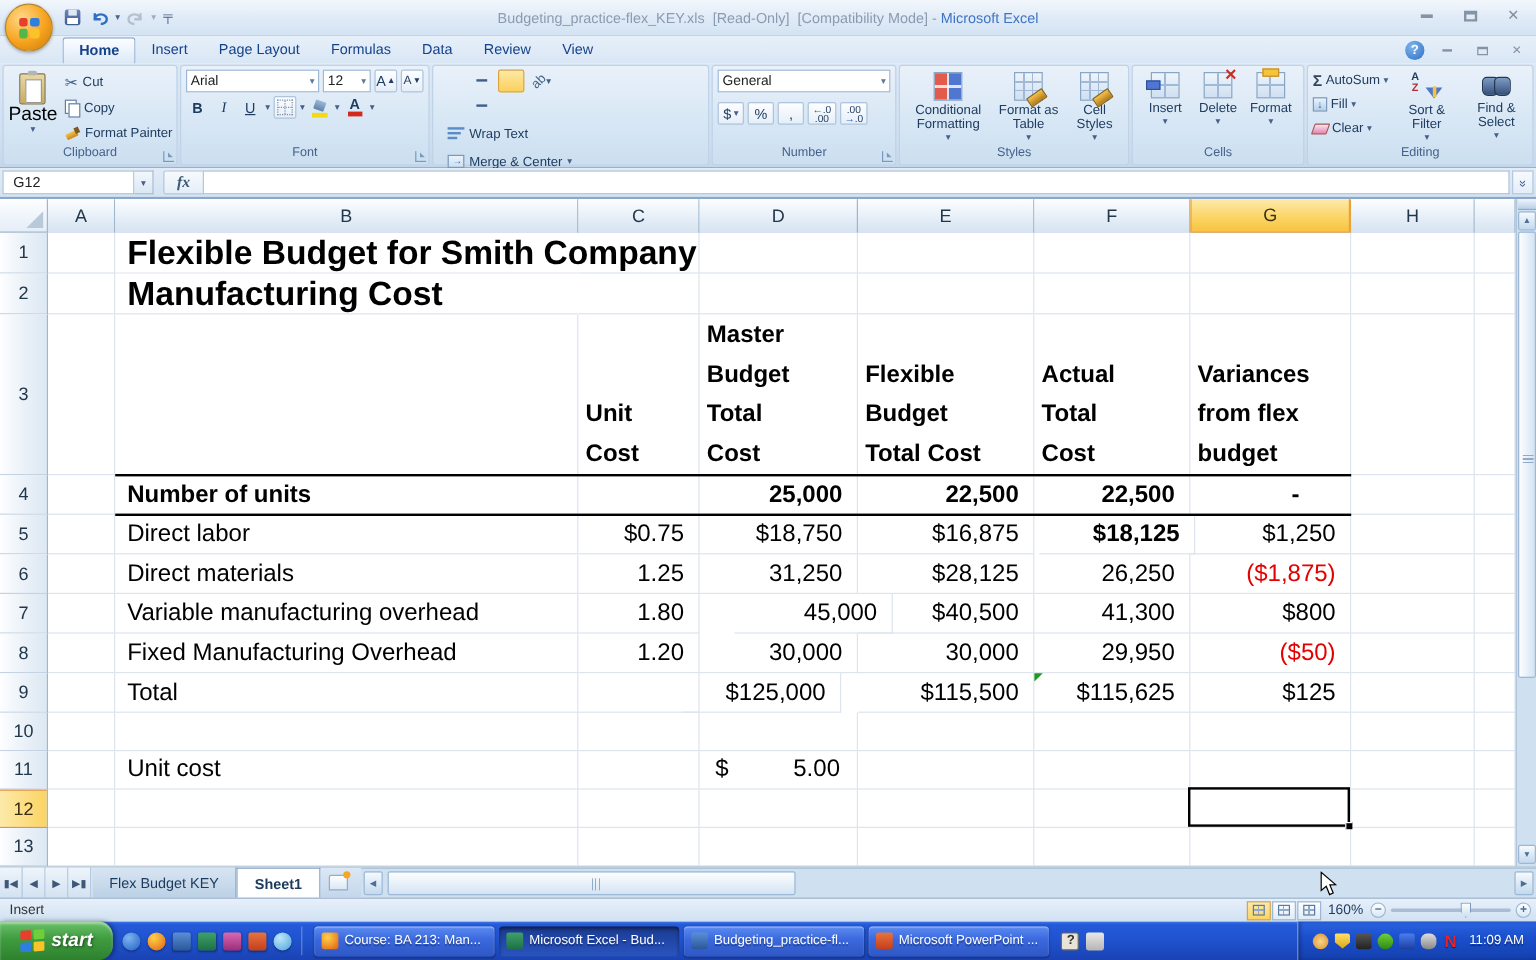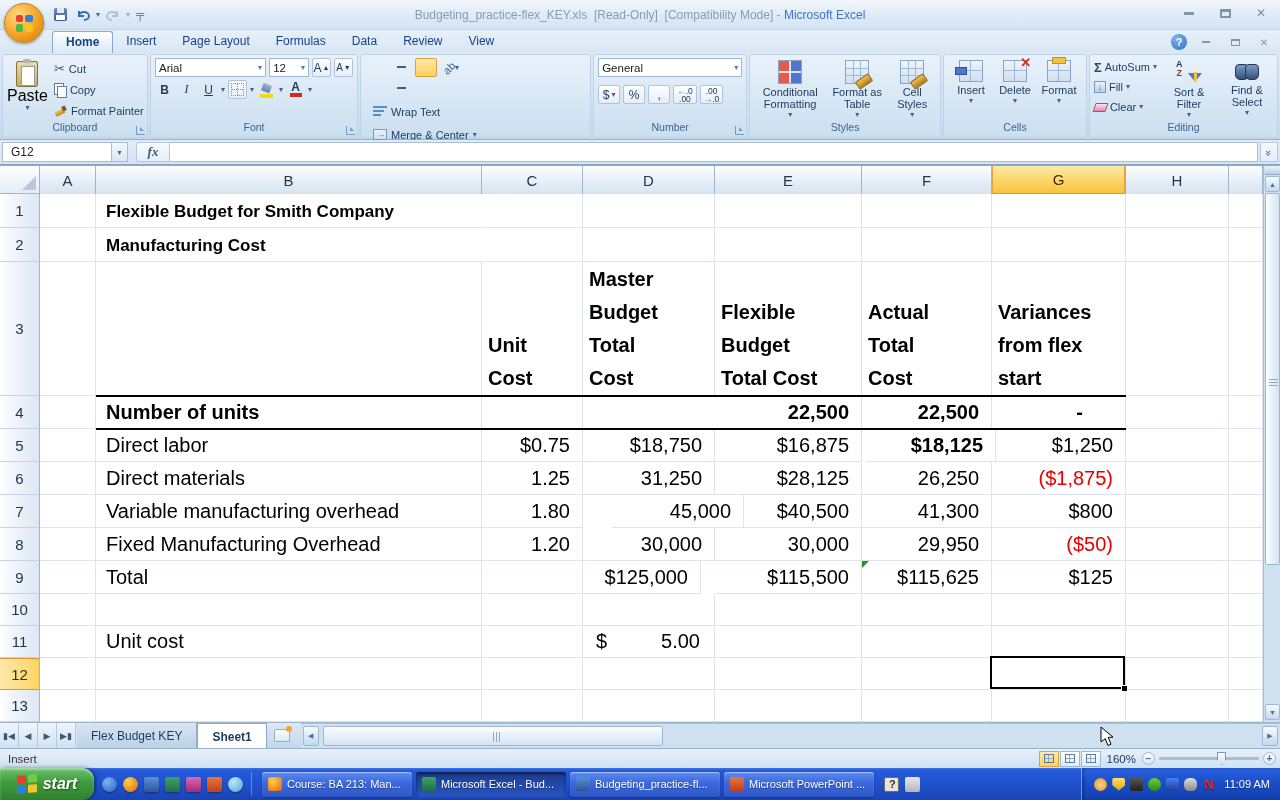--- a/index.html
+++ b/index.html
@@ -145,21 +145,21 @@
 .corner::after{content:"";position:absolute;right:3px;bottom:3px;border-bottom:14px solid #b9c9da;border-left:14px solid transparent}
 .ch{position:absolute;top:0;height:28px;display:flex;align-items:center;justify-content:center;font-size:15px;color:#21374c;border-right:1px solid #9eb6ce;background:linear-gradient(#fdfeff,#e4edf7 60%,#d6e3f0)}
 .ch.sel{background:linear-gradient(#fde9a9,#fcd567 55%,#f8c33f);border-right:1px solid #e8a33c;box-shadow:inset -1px 0 #e8a33c,inset 1px 0 #e8a33c;color:#4a3push00;color:#3a2f10;border-bottom:1px solid #e8923a}
 .gridbody{position:absolute;left:0;top:28px;width:1263px;height:528px;background:#fff;overflow:hidden}
 .rh{position:absolute;left:0;width:40px;display:flex;align-items:center;justify-content:center;font-size:15px;color:#21374c;background:linear-gradient(90deg,#fdfeff,#e8eff7 60%,#dde8f3);border-right:1px solid #9eb6ce;border-bottom:1px solid #c4d2e1}
 .rh.sel{background:linear-gradient(90deg,#fde9a9,#fbd463);border-bottom:1px solid #e8923a;border-top:1px solid #e8923a;color:#3a2f10}
 .gc{position:absolute;display:flex;align-items:flex-end;border-right:1px solid #dde4ee;border-bottom:1px solid #dde4ee;font-size:20px;color:#000;padding:0 12px 4px 10px;white-space:pre;overflow:visible}
 .gc.num{justify-content:flex-end}
 .gc.b{font-weight:bold}
 .gc.red{color:#e50000}
-.gc.title{font-size:17px;font-weight:bold;padding-bottom:5px;z-index:2;border-right-color:transparent}
+.gc.title{font-size:28px;font-weight:bold;padding-bottom:0;z-index:2;border-right-color:transparent}
 .gc.hdr3{font-weight:bold;white-space:pre-line;line-height:33px;padding:0 4px 0 6px}
 .gc.dash{padding-right:42px}
 .gc.acct{justify-content:space-between;padding:0 14px 4px 13px}
 .flag{position:absolute;left:0;top:0;width:0;height:0;border-top:7px solid #1e9a1e;border-right:7px solid transparent}
 .uline{position:absolute;height:1.5px;background:#000;z-index:3}
 .selbox{position:absolute;border:2.5px solid #000;z-index:4}
 .selbox::after{content:"";position:absolute;right:-4px;bottom:-4px;width:5px;height:5px;background:#000;border-left:1.5px solid #fff;border-top:1.5px solid #fff}
 
 .vscroll{position:absolute;left:1263px;top:0;width:17px;height:556px;background:#cfe0f0;border-left:1px solid #aabfd6}
 .vsplit{position:absolute;left:1px;top:0;width:15px;height:9px;background:linear-gradient(#eef4fb,#b9d0e8);border-bottom:1px solid #8fabc9}
@@ -629,27 +629,28 @@
 Total
 Cost</div>
         <div class="gc hdr3" style="left: 715px; top: 68px; width: 147px; height: 134px;">Flexible
 Budget
 Total Cost</div>
         <div class="gc hdr3" style="left: 862px; top: 68px; width: 130px; height: 134px;">Actual
 Total
 Cost</div>
         <div class="gc hdr3" style="left: 992px; top: 68px; width: 134px; height: 134px;">Variances
 from flex
-start</div>
+budget</div>
         <div class="gc" style="left: 1126px; top: 68px; width: 103px; height: 134px;"></div>
         <div class="gc" style="left: 1229px; top: 68px; width: 34px; height: 134px;"></div>
         <div class="rh" style="top: 202px; height: 33px;">4</div>
         <div class="gc" style="left: 40px; top: 202px; width: 56px; height: 33px;"></div>
         <div class="gc b" style="left: 96px; top: 202px; width: 386px; height: 33px;">Number of units</div>
         <div class="gc" style="left: 482px; top: 202px; width: 101px; height: 33px;"></div>
+        <div class="gc b num" style="left: 583px; top: 202px; width: 132px; height: 33px;">25,000</div>
         <div class="gc b num" style="left: 715px; top: 202px; width: 147px; height: 33px;">22,500</div>
         <div class="gc b num" style="left: 862px; top: 202px; width: 130px; height: 33px;">22,500</div>
         <div class="gc b num dash" style="left: 992px; top: 202px; width: 134px; height: 33px;">-</div>
         <div class="gc" style="left: 1126px; top: 202px; width: 103px; height: 33px;"></div>
         <div class="gc" style="left: 1229px; top: 202px; width: 34px; height: 33px;"></div>
         <div class="rh" style="top: 235px; height: 33px;">5</div>
         <div class="gc" style="left: 40px; top: 235px; width: 56px; height: 33px;"></div>
         <div class="gc" style="left: 96px; top: 235px; width: 386px; height: 33px;">Direct labor</div>
         <div class="gc num" style="left: 482px; top: 235px; width: 101px; height: 33px;">$0.75</div>
         <div class="gc num" style="left: 583px; top: 235px; width: 132px; height: 33px;">$18,750</div>

